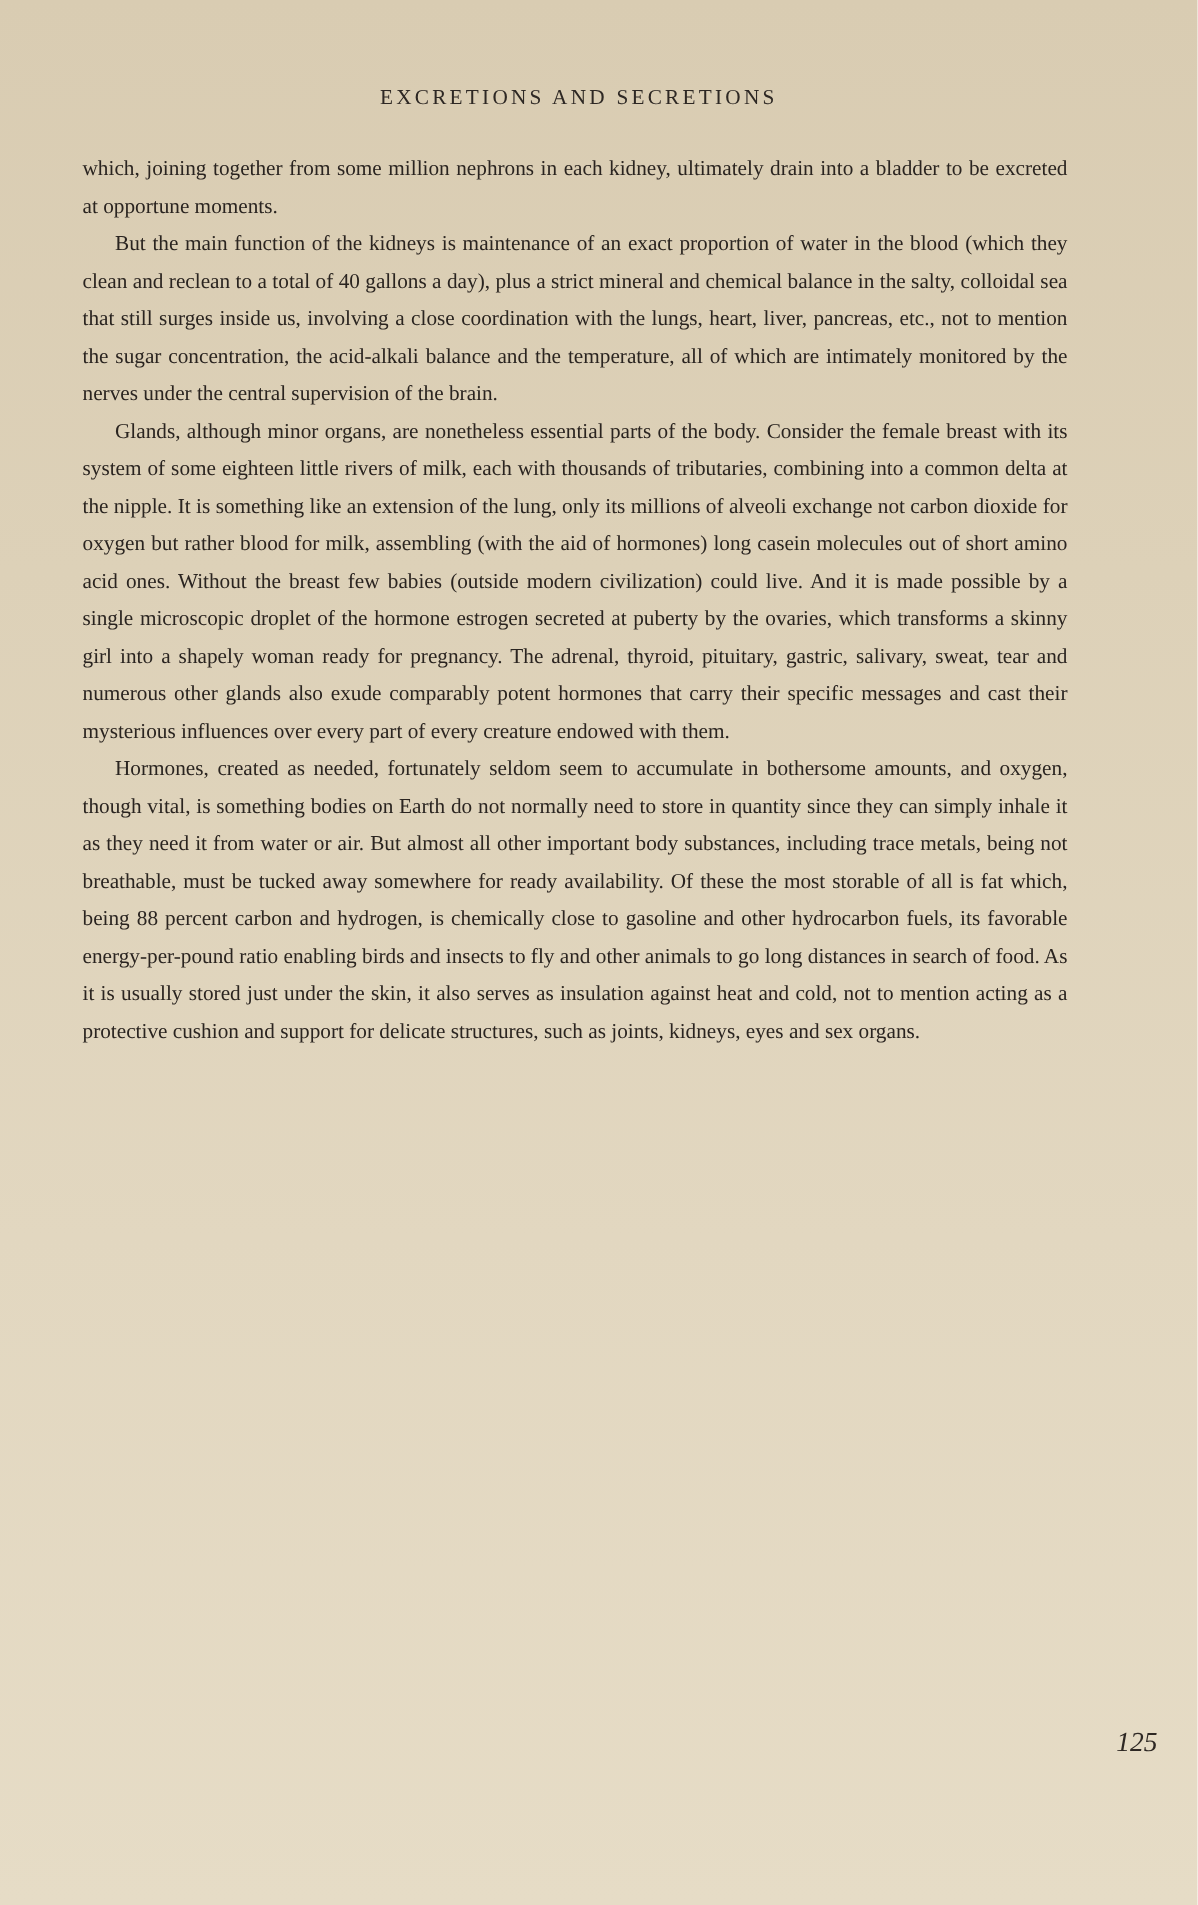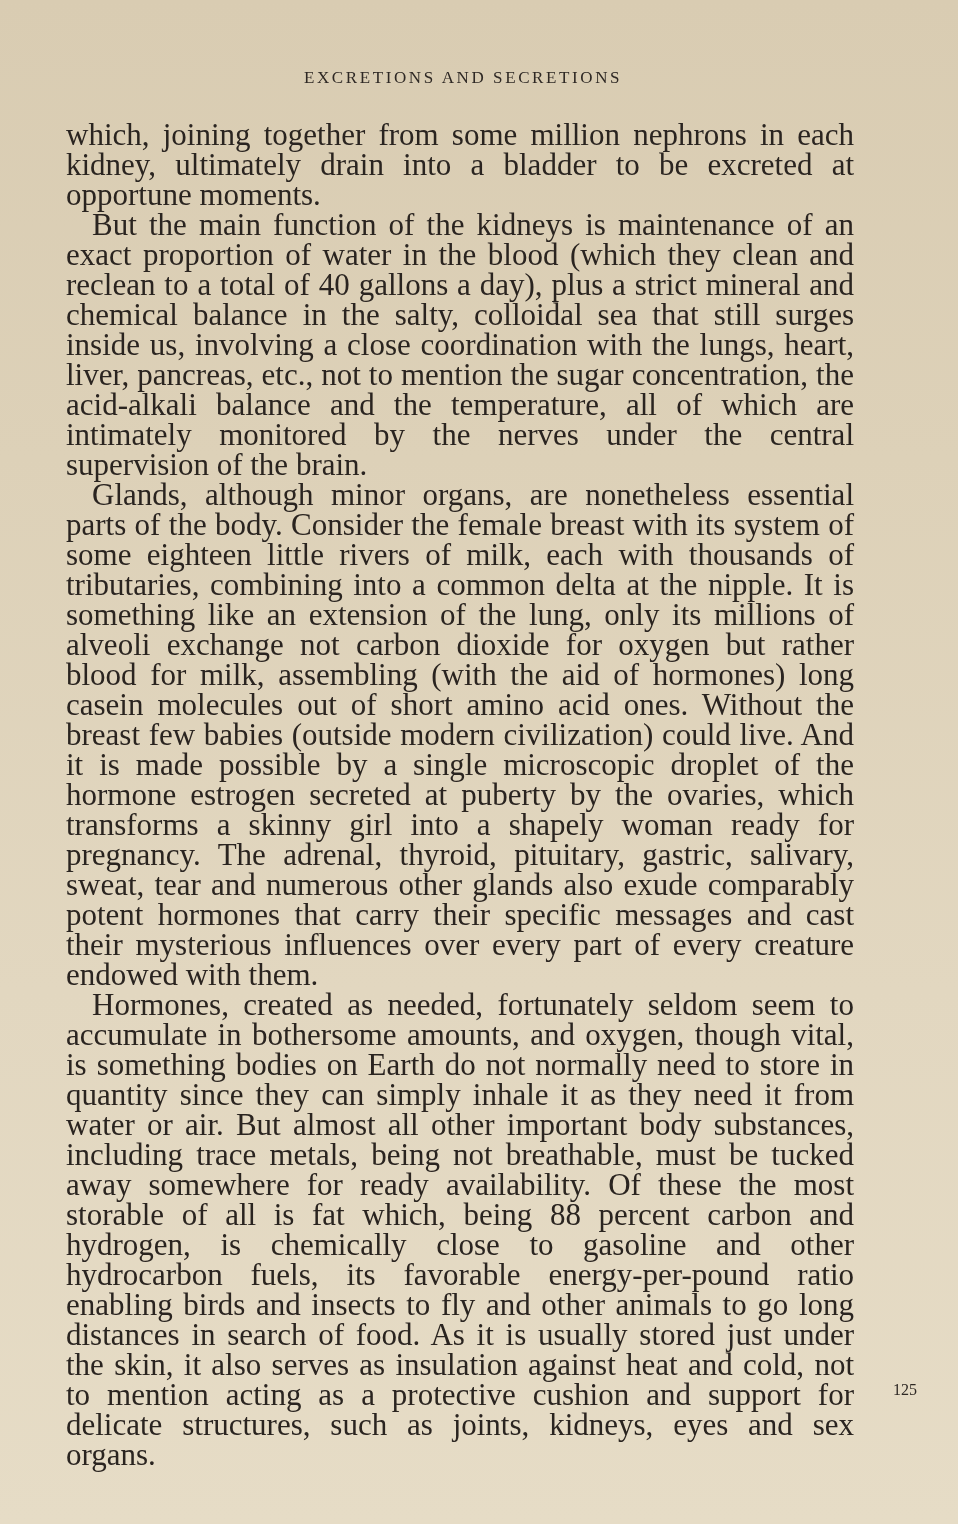--- a/index.html
+++ b/index.html
@@ -28,40 +28,41 @@
       text-align: center;
       font-size: 17px;
       letter-spacing: 2.6px;
       color: #2e2824;
     }
     .text-block {
       position: absolute;
       left: 66px;
       top: 120px;
       width: 788px;
-      font-size: 31px;
+      font-size: 17px;
       line-height: 30.0px;
       color: #2a2420;
     }
     .para {
       margin: 0;
       text-align: justify;
       text-align-last: left;
       text-indent: 26px;
       hyphens: manual;
     }
     .para.first {
       text-indent: 0;
     }
     .folio {
       position: absolute;
       left: 893px;
       top: 1381px;
-      font-size: 16px;
+      font-size: 22px;
       color: #2e2824;
+      font-style: italic;
     }
   </style>
 </head>
 <body>
 
 <div class="page">
   <div class="running-head">EXCRETIONS AND SECRETIONS</div>
 
   <div class="text-block">
     <p class="para first">which, joining together from some million nephrons in each kidney, ultimately drain into a bladder to be excreted at opportune moments.</p>

